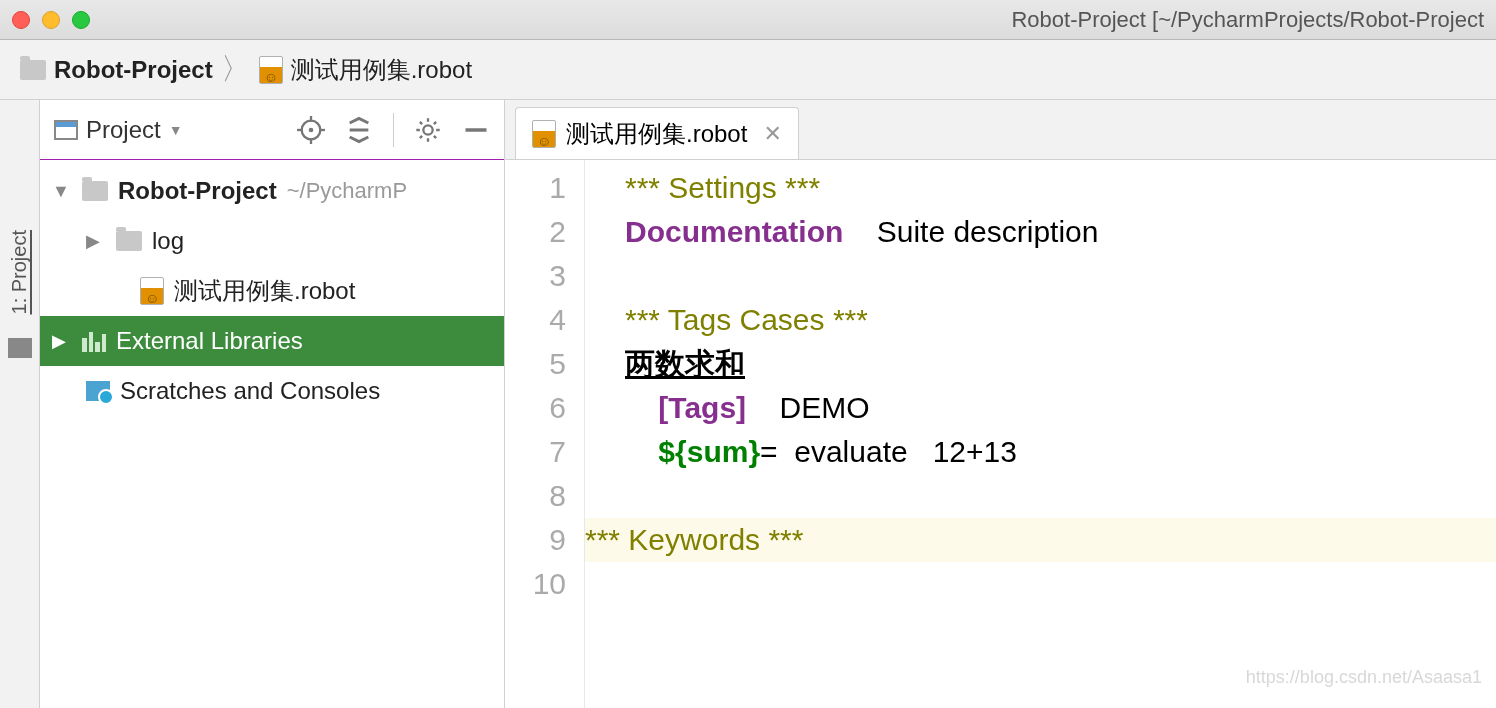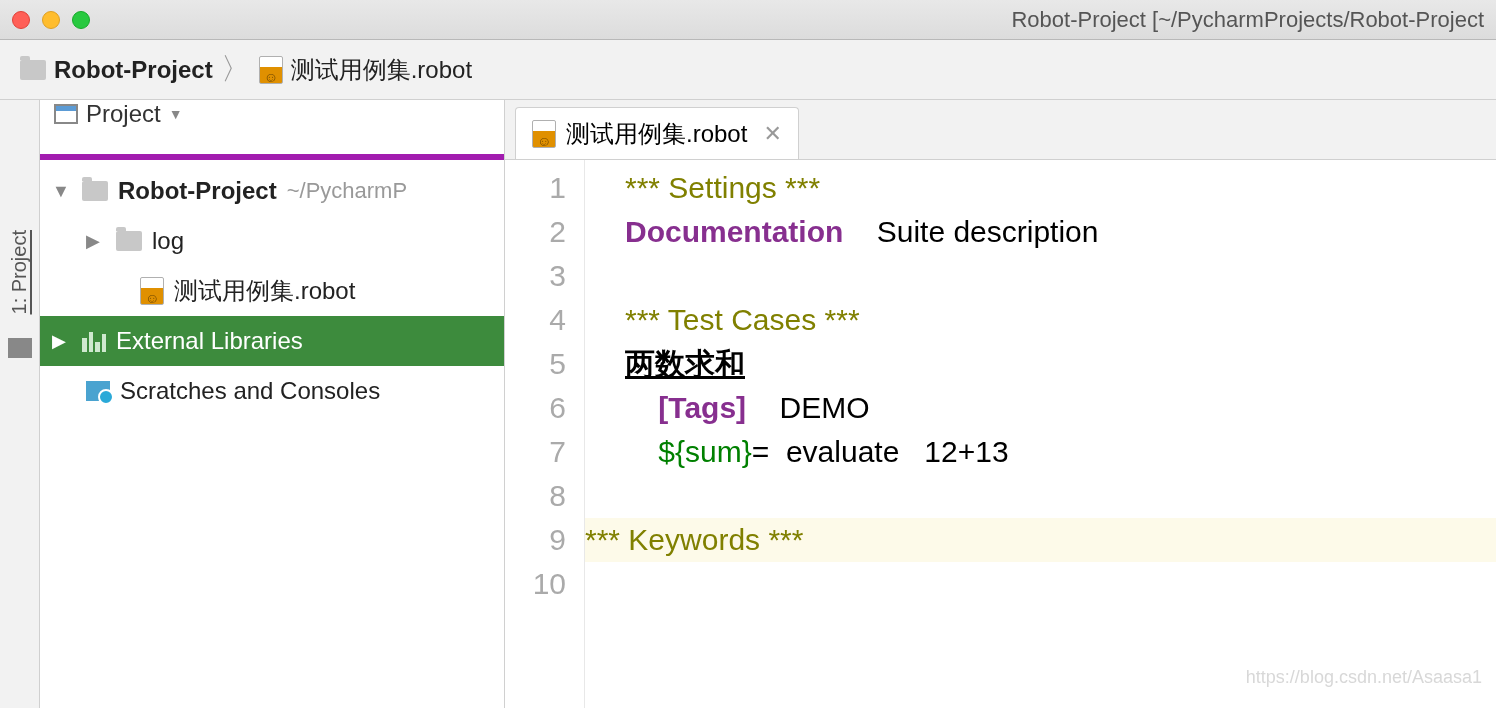--- a/index.html
+++ b/index.html
@@ -21,21 +21,21 @@
 .robot-icon { width: 24px; height: 28px; background: linear-gradient(#fff 40%, #e09000 40%); border: 1px solid #b0b0b0; border-radius: 2px; position: relative; }
 .robot-icon::after { content: "☺"; position: absolute; bottom: -2px; left: 4px; font-size: 14px; color: #6b4500; }
 
 .main-area { display: flex; height: calc(100% - 100px); }
 
 .left-gutter { width: 40px; background: #f2f2f2; border-right: 1px solid #d0d0d0; display: flex; flex-direction: column; align-items: center; padding-top: 130px; }
 .gutter-label { writing-mode: vertical-rl; transform: rotate(180deg); font-size: 20px; color: #555; margin-bottom: 14px; text-decoration: underline; }
 .gutter-icon { width: 24px; height: 20px; background: #888; margin-top: 10px; }
 
 .project-panel { width: 465px; background: #fff; border-right: 1px solid #d0d0d0; display: flex; flex-direction: column; }
-.panel-header { height: 60px; display: flex; align-items: center; padding: 0 14px; border-bottom: 6px solid #a21caf; gap: 20px; flex-direction: column; }
+.panel-header { height: 60px; display: flex; align-items: center; padding: 0 14px; border-bottom: 1px solid #a21caf; gap: 20px; }
 .ph-title { font-size: 24px; color: #333; flex: 0 0 auto; margin-right: auto; display: flex; align-items: center; gap: 8px; }
 .ph-title-ico { width: 24px; height: 20px; border: 2px solid #888; position: relative; }
 .ph-title-ico::before { content: ""; position: absolute; top: 0; left: 0; right: 0; height: 5px; background: #5b9bd5; }
 .ctrl-icon { width: 28px; height: 28px; cursor: pointer; }
 
 .tree { padding: 6px 0; font-size: 24px; overflow: hidden; }
 .tree-row { display: flex; align-items: center; height: 50px; padding-left: 12px; gap: 10px; white-space: nowrap; }
 .tree-row.l1 { padding-left: 46px; }
 .tree-row.l2 { padding-left: 100px; }
 .tree-row.selected { background: #3d8b3d; color: #fff; }
@@ -59,21 +59,21 @@
 
 .code-area { display: flex; flex: 1; font-family: "Menlo", "Consolas", monospace; font-size: 30px; }
 .gutter-nums { width: 80px; text-align: right; padding: 6px 18px 0 0; color: #aaa; border-right: 1px solid #e8e8e8; background: #fff; }
 .gutter-nums div { height: 44px; line-height: 44px; }
 .code-lines { flex: 1; padding: 6px 0 0 40px; position: relative; }
 .code-lines .line { height: 44px; line-height: 44px; white-space: pre; }
 .line.hl { background: #fdfae9; margin-left: -40px; }
 .olive { color: #808000; font-weight: normal; }
 .purple { color: #872f8f; font-weight: bold; }
 .blue { color: #0000d0; }
-.green { color: #008000; font-weight: normal; }
+.green { color: #008000; font-weight: bold; }
 .black { color: #000; }
 .bold { font-weight: bold; }
 
 .watermark { position: absolute; bottom: 20px; right: 14px; color: #d8d8d8; font-size: 18px; }
 </style>
 </head>
 <body>
 
 <div class="titlebar">
   <div class="traffic-lights">
@@ -182,21 +182,21 @@
         <div>6</div>
         <div>7</div>
         <div>8</div>
         <div>9</div>
         <div>10</div>
       </div>
       <div class="code-lines">
         <div class="line"><span class="olive">*** Settings ***</span></div>
         <div class="line"><span class="purple">Documentation</span><span class="black">    Suite description</span></div>
         <div class="line"></div>
-        <div class="line"><span class="olive">*** Test Cases ***</span></div>
+        <div class="line"><span class="olive">*** Tags Cases ***</span></div>
         <div class="line"><span class="black bold" style="text-decoration:underline">两数求和</span></div>
         <div class="line"><span class="purple">    [Tags]</span><span class="black">    DEMO</span></div>
         <div class="line"><span class="green">    ${sum}</span><span class="black">=  evaluate   12+13</span></div>
         <div class="line"></div>
         <div class="line hl"><span class="olive">*** Keywords ***</span></div>
       </div>
     </div>
   </div>
 </div>
 

